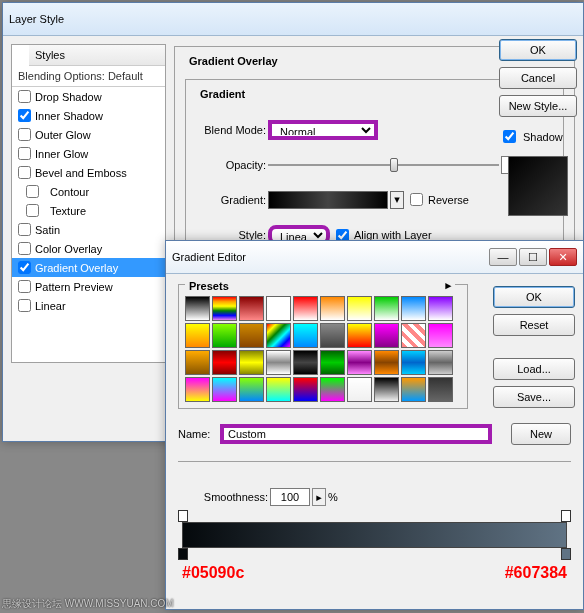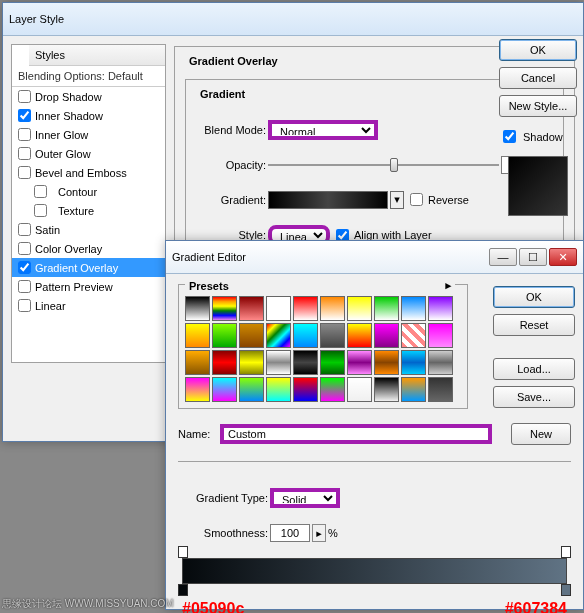--- a/index.html
+++ b/index.html
@@ -8,21 +8,21 @@
 .titlebar { height: 28px; background: linear-gradient(#eaf3fc,#d5e6f8); border-bottom: 1px solid #a0b8d0; display: flex; align-items: center; padding: 16px 6px; color: #000; }
 .titlebar.sub { background: linear-gradient(#fff,#e8f0f8); }
 .close-group { margin-left: auto; display: flex; gap: 2px; }
 .winbtn { width: 28px; height: 18px; border: 1px solid #888; background: linear-gradient(#f8f8f8,#d8d8d8); border-radius: 2px; display: flex; align-items: center; justify-content: center; }
 .winbtn.red { background: linear-gradient(#f08080,#c82828); border-color: #a02020; color: #fff; }
 .body { padding: 8px; display: flex; gap: 8px; }
 .styles-panel { width: 155px; border: 1px solid #a0a0a0; background: #fff; }
 .styles-header { background: linear-gradient(#f8f8f8,#e8e8e8); border-bottom: 1px solid #ccc; padding: 4px 6px; margin-left: 17px; }
 .styles-sub { border-bottom: 1px solid #ccc; padding: 4px 6px; color: #333; }
 .style-row { padding: 3px 6px; display: flex; align-items: center; gap: 4px; }
-.style-row.indent { padding-left: 22px; gap: 11px; }
+.style-row.indent { padding-left: 14px; gap: 11px; }
 .style-row.selected { background: #3399ff; color: #fff; }
 .style-row input[type=checkbox] { margin: 0; }
 .fieldset { border: 1px solid #a0a0a0; margin: 2px 0 0 0; padding: 8px 10px; }
 .fieldset-title { font-weight: bold; margin: -14px 0 4px 0; background: #f0f0f0; display: inline-block; padding: 0 4px; }
 .row { display: flex; align-items: center; margin: 16px 0; gap: 2px; }
 .row label { width: 70px; text-align: right; }
 .select, .textinput { border: 4px solid #a21caf; background: #fff; height: 20px; padding: 1px 4px; }
 .slider { flex: 1; height: 18px; position: relative; background: transparent; }
 .slider::before { content: ""; position: absolute; left: 0; right: 0; top: 8px; height: 2px; background: #999; }
 .thumb { position: absolute; top: 2px; width: 8px; height: 14px; background: linear-gradient(#f8f8f8,#c8c8c8); border: 1px solid #666; border-radius: 2px; }
@@ -66,25 +66,25 @@
           <div class="style-row">
             <input type="checkbox" style="">
             <span>Drop Shadow</span>
           </div>
           <div class="style-row">
             <input type="checkbox" checked="" style="">
             <span>Inner Shadow</span>
           </div>
           <div class="style-row">
             <input type="checkbox" style="">
+            <span>Outer Glow</span>
+          </div>
+          <div class="style-row">
+            <input type="checkbox" style="">
             <span>Inner Glow</span>
-          </div>
-          <div class="style-row">
-            <input type="checkbox" style="">
-            <span>Outer Glow</span>
           </div>
           <div class="style-row">
             <input type="checkbox" style="">
             <span>Bevel and Emboss</span>
           </div>
           <div class="style-row indent">
             <input type="checkbox" style="">
             <span>Contour</span>
           </div>
           <div class="style-row indent">
@@ -242,24 +242,20 @@
     </div>
 
     <div class="row" style="margin-top:14px;">
       <span style="width:40px;">Name:</span>
       <input class="textinput" style="width: 272px;" value="Custom">
       <div class="btn" style="width:60px;margin-left:auto;">New</div>
     </div>
 
     <div class="fieldset" style="margin-top:10px;border-left:none;border-right:none;border-bottom:none;padding:10px 0 0 0;">
       <div class="row">
-        <span style="width:90px;text-align:right;">Gradient Type:</span>
-        <select class="select" style="width:70px;"><option>Solid</option></select>
-      </div>
-      <div class="row">
         <span style="width:90px;text-align:right;">Smoothness:</span>
         <div class="numbox">100</div>
         <span style="border:1px solid #888;width:14px;height:18px;display:flex;align-items:center;justify-content:center;">▸</span>
         <span>%</span>
       </div>
       <div style="position:relative;margin:14px 4px 16px 4px;">
         <div class="stop top" style="left:-4px;"></div>
         <div class="stop top" style="right:-4px;"></div>
         <div class="grad-bar"></div>
         <div class="stop bot" style="left:-4px;background:#05090c;"></div>

